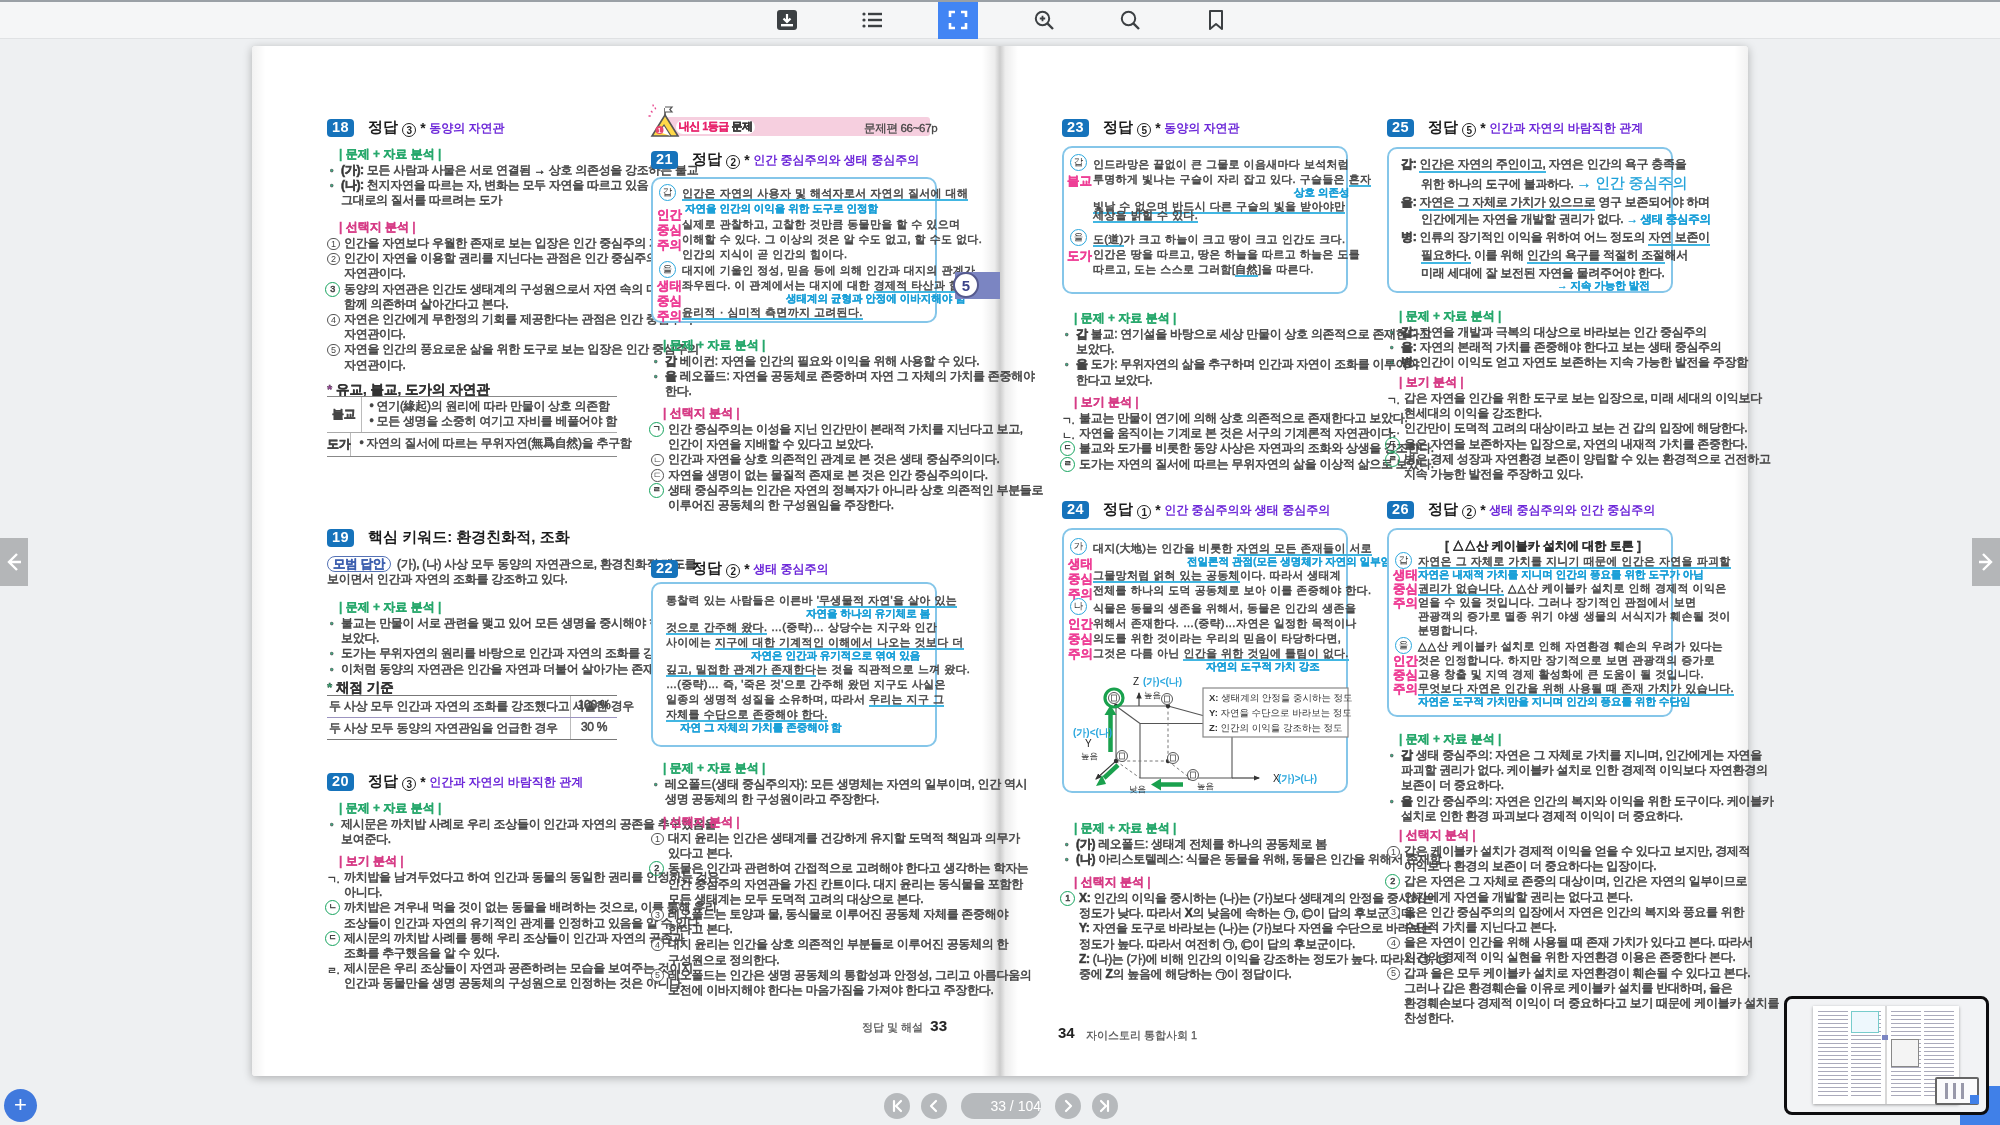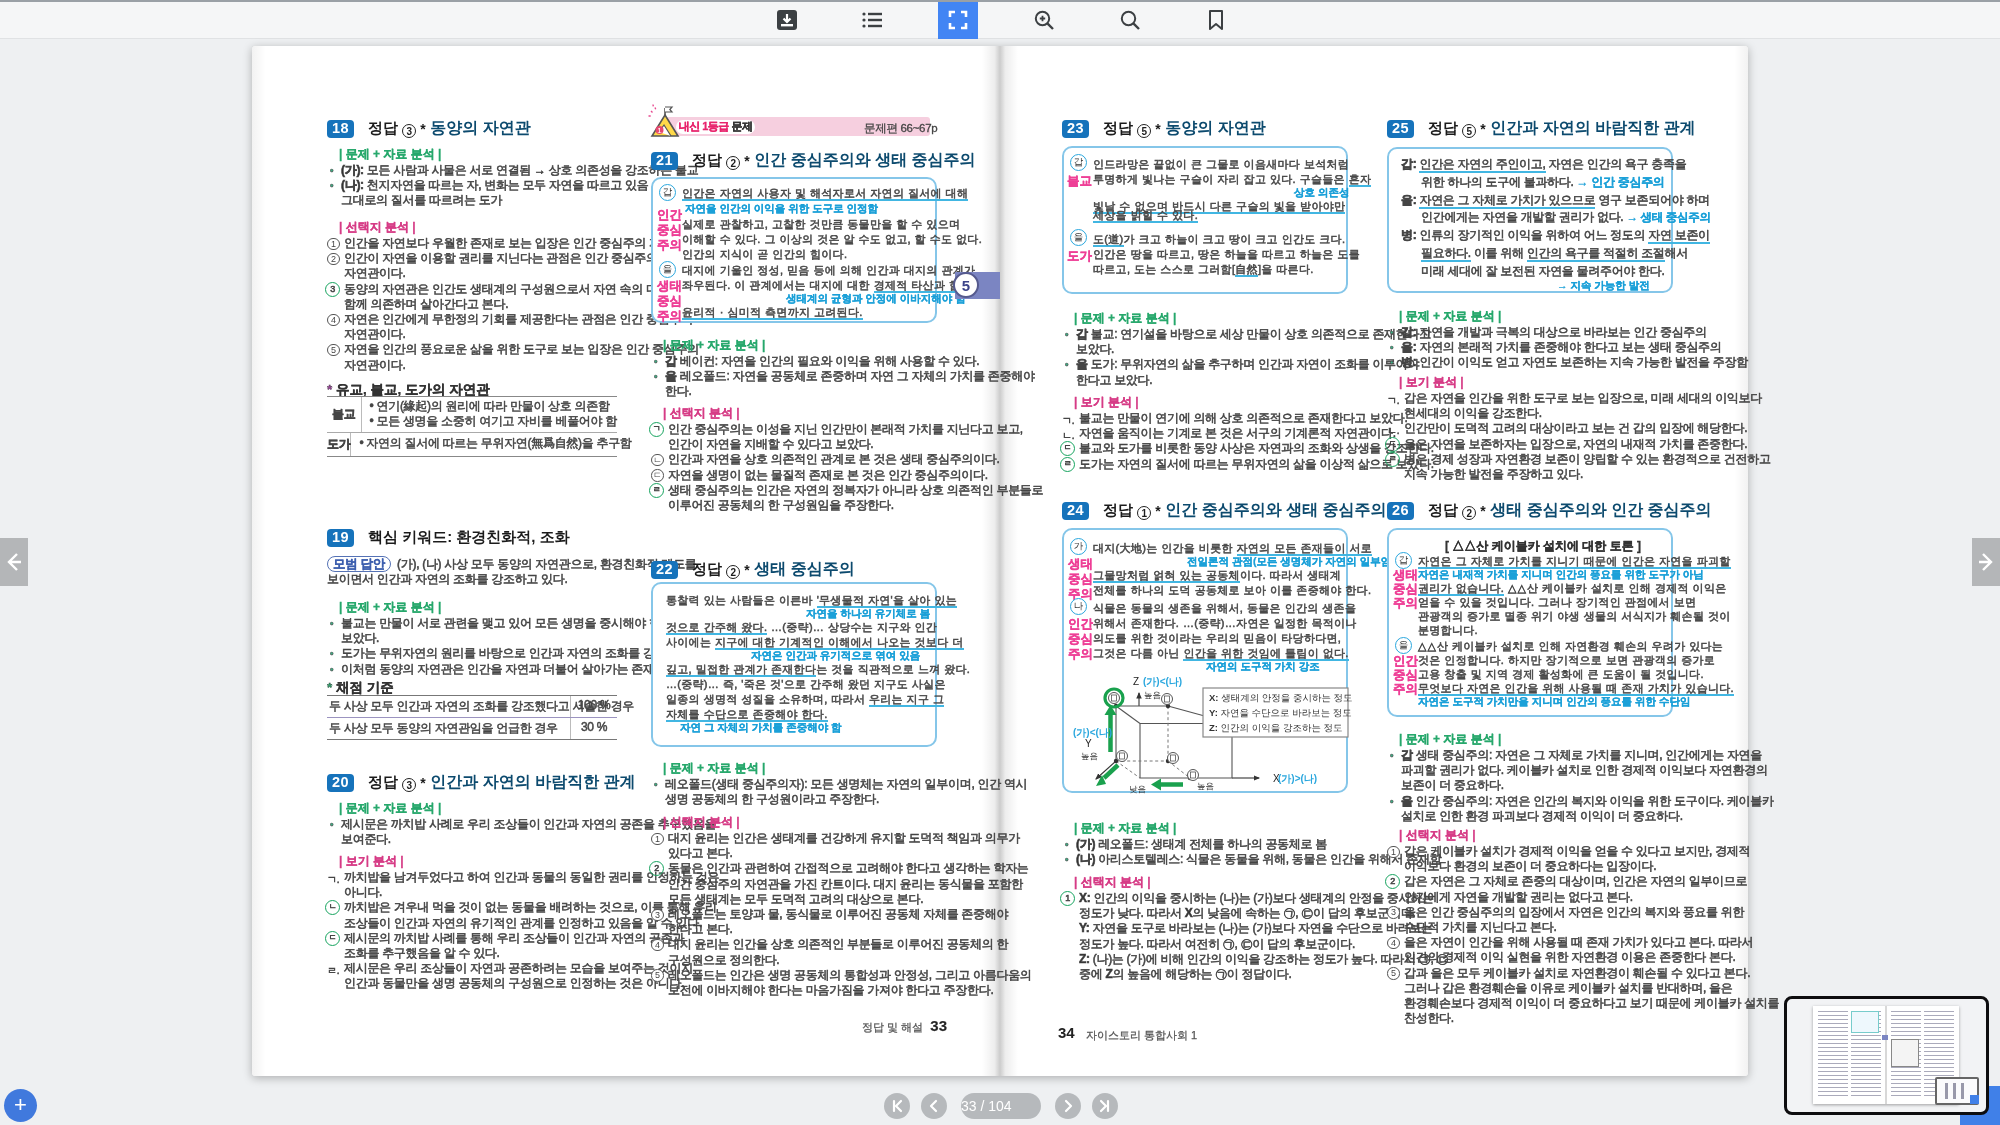--- a/index.html
+++ b/index.html
@@ -3,27 +3,27 @@
 *{margin:0;padding:0;box-sizing:border-box}
 html,body{width:2000px;height:1125px}
 body{position:relative;background:#eef0f2;font-family:"Liberation Sans",sans-serif;overflow:hidden}
 .ab{position:absolute}
 .topline{left:0;top:0;width:2000px;height:2px;background:#9aa0a6}
 .toolbar{left:0;top:2px;width:2000px;height:37px;background:#f5f6f7;border-bottom:1px solid #e0e2e4}
 .pages{left:252px;top:46px;width:1496px;height:1030px;background:#fff;border-radius:2px;box-shadow:0 2px 10px rgba(0,0,0,.28)}
 .gutter{left:982px;top:46px;width:36px;height:1030px;background:linear-gradient(to right,rgba(0,0,0,0) 0%,rgba(0,0,0,.07) 35%,rgba(0,0,0,.20) 50%,rgba(0,0,0,.07) 65%,rgba(0,0,0,0) 100%)}
 .pgshade{left:252px;top:46px;width:1496px;height:1030px;background:linear-gradient(to right,rgba(0,0,0,.05) 0,rgba(0,0,0,0) 14px,rgba(0,0,0,0) 1482px,rgba(0,0,0,.05) 100%)}
 .navbtn{background:#b6b9bc;color:#fff;border-radius:50%;width:26px;height:26px;text-align:center;font-size:13px;line-height:26px;font-weight:bold}
-.navpill{background:#b6b9bc;color:#fff;border-radius:13px;height:26px;line-height:26px;text-align:left;font-size:14px}
+.navpill{background:#b6b9bc;color:#fff;border-radius:13px;height:26px;line-height:26px;text-align:right;font-size:14px}
 .plusbtn{left:4px;top:1089px;width:33px;height:33px;border-radius:50%;background:#4079dd;color:#fff;font-size:22px;line-height:31px;text-align:center;font-weight:400}
 .arrowbox{width:28px;height:48px;background:#b4b6b8;color:#fff}
 
 .numbox{display:inline-block;background:#1673bb;color:#fff;font-weight:bold;font-size:14.5px;width:27px;height:17.5px;line-height:17.5px;text-align:center;border-radius:4px;letter-spacing:.5px}
 .hline{white-space:nowrap;font-size:15px;color:#1b1b1b;font-weight:bold}
-.hsub{font-weight:bold;color:#0c4a6e;font-size:16px}
+.hsub{font-weight:bold;color:#6d28d9;font-size:12px}
 .glab{white-space:nowrap;font-weight:bold;color:#27a86c;font-size:12px;-webkit-text-stroke:.3px #27a86c}
 .plab{white-space:nowrap;font-weight:bold;color:#d63c86;font-size:12px;-webkit-text-stroke:.3px #d63c86}
 .b{font-size:12px;letter-spacing:-.3px;line-height:15.2px;color:#454545;-webkit-text-stroke:.55px #454545}
 .b div{white-space:nowrap}
 .it{position:relative}
 .cd{position:absolute;left:0;top:1.5px;width:12.5px;height:12.5px;border:1.1px solid #555;border-radius:50%;font-size:9px;line-height:10.5px;text-align:center;color:#444;font-weight:normal;-webkit-text-stroke:0 transparent;background:#fff}
 .cda{position:absolute;left:-2px;top:0;width:15px;height:15px;border:1.8px solid #17a45f;border-radius:50%;font-size:9px;line-height:12px;text-align:center;color:#444;background:transparent}
 .jm{position:absolute;left:0;top:2px;font-size:10px;color:#444}
 .jg{position:absolute;left:-2px;top:0;width:15px;height:15px;border:1.8px solid #17a45f;border-radius:50%;font-size:8px;line-height:12.5px;text-align:center;color:#444}
 .dot{position:absolute;left:3px;top:0;color:#3fae85;font-size:10px}
@@ -393,21 +393,21 @@
 <div class="ab plab" style="left:1074px;top:874px">| 선택지 분석 |</div>
 <div class="ab b" style="left:1062px;top:891px">
     <div class="it" style="padding-left:17px"><span class="cda">1</span><span class="bb">X:</span> 인간의 이익을 중시하는 (나)는 (가)보다 생태계의 안정을 중시하는<div>정도가 낮다. 따라서 <span class="bb">X</span>의 낮음에 속하는 ㉠, ㉢이 답의 후보군이다.</div><div><span class="bb">Y:</span> 자연을 도구로 바라보는 (나)는 (가)보다 자연을 수단으로 바라보는</div><div>정도가 높다. 따라서 여전히 ㉠, ㉢이 답의 후보군이다.</div><div><span class="bb">Z:</span> (나)는 (가)에 비해 인간의 이익을 강조하는 정도가 높다. 따라서 ㉠, ㉢</div><div>중에 <span class="bb">Z</span>의 높음에 해당하는 ㉠이 정답이다.</div></div>
   </div>
 <div class="ab" style="left:1058px;top:1024px;font-size:15px;font-weight:bold;color:#222">34</div>
 <div class="ab" style="left:1086px;top:1028px;font-size:11px;color:#555;-webkit-text-stroke:.25px #555">자이스토리 통합사회 1</div>
 <div class="ab" style="left:1387px;top:118px"><span class="numbox">25</span><span class="hline" style="margin-left:14px;position:relative;top:0px">정답 <span style="display:inline-block;width:14px;height:14px;border:1.4px solid #222;border-radius:50%;font-size:10px;line-height:13px;text-align:center;font-weight:bold;position:relative;top:2px">5</span> <span style="font-size:14px;position:relative;top:1px">*</span><span class="hsub"> 인간과 자연의 바람직한 관계</span></span></div>
 <div class="ab bbox" style="left:1387px;top:147px;width:286px;height:146px"></div>
 <div class="ab b" style="left:1401px;top:156px;line-height:17.8px;width:270px">
     <div><span class="bb">갑:</span> <span class="u">인간은 자연의 주인이고,</span> 자연은 인간의 욕구 충족을</div>
-    <div style="padding-left:20px">위한 하나의 도구에 불과하다. <span style="color:#1ba0d8;font-weight:bold;font-size:12px;-webkit-text-stroke:.25px #1ba0d8">→ 인간 중심주의</span></div>
+    <div style="padding-left:20px">위한 하나의 도구에 불과하다. <span style="color:#1ba0d8;font-weight:normal;font-size:15px;-webkit-text-stroke:.25px #1ba0d8">→ 인간 중심주의</span></div>
     <div><span class="bb">을:</span> <span class="u">자연은 그 자체로 가치가 있으므로</span> 영구 보존되어야 하며</div>
     <div style="padding-left:20px">인간에게는 자연을 개발할 권리가 없다. <span style="color:#1ba0d8;font-weight:bold;font-size:11.5px;-webkit-text-stroke:.25px #1ba0d8">→ 생태 중심주의</span></div>
     <div><span class="bb">병:</span> 인류의 장기적인 이익을 위하여 어느 정도의 <span class="u">자연 보존이</span></div>
     <div style="padding-left:20px"><span class="u">필요하다.</span> 이를 위해 <span class="u">인간의 욕구를 적절히 조절</span>해서</div>
     <div style="padding-left:20px">미래 세대에 잘 보전된 자연을 물려주어야 한다.</div>
   </div>
 <div class="cy" style="left:1557px;top:279px">→ 지속 가능한 발전</div>
 <div class="ab glab" style="left:1399px;top:308px">| 문제 + 자료 분석 |</div>
 <div class="ab b" style="left:1387px;top:325px">
     <div class="it" style="padding-left:14px"><span class="dot">•</span><span class="bb">갑:</span> 자연을 개발과 극복의 대상으로 바라보는 인간 중심주의</div>

